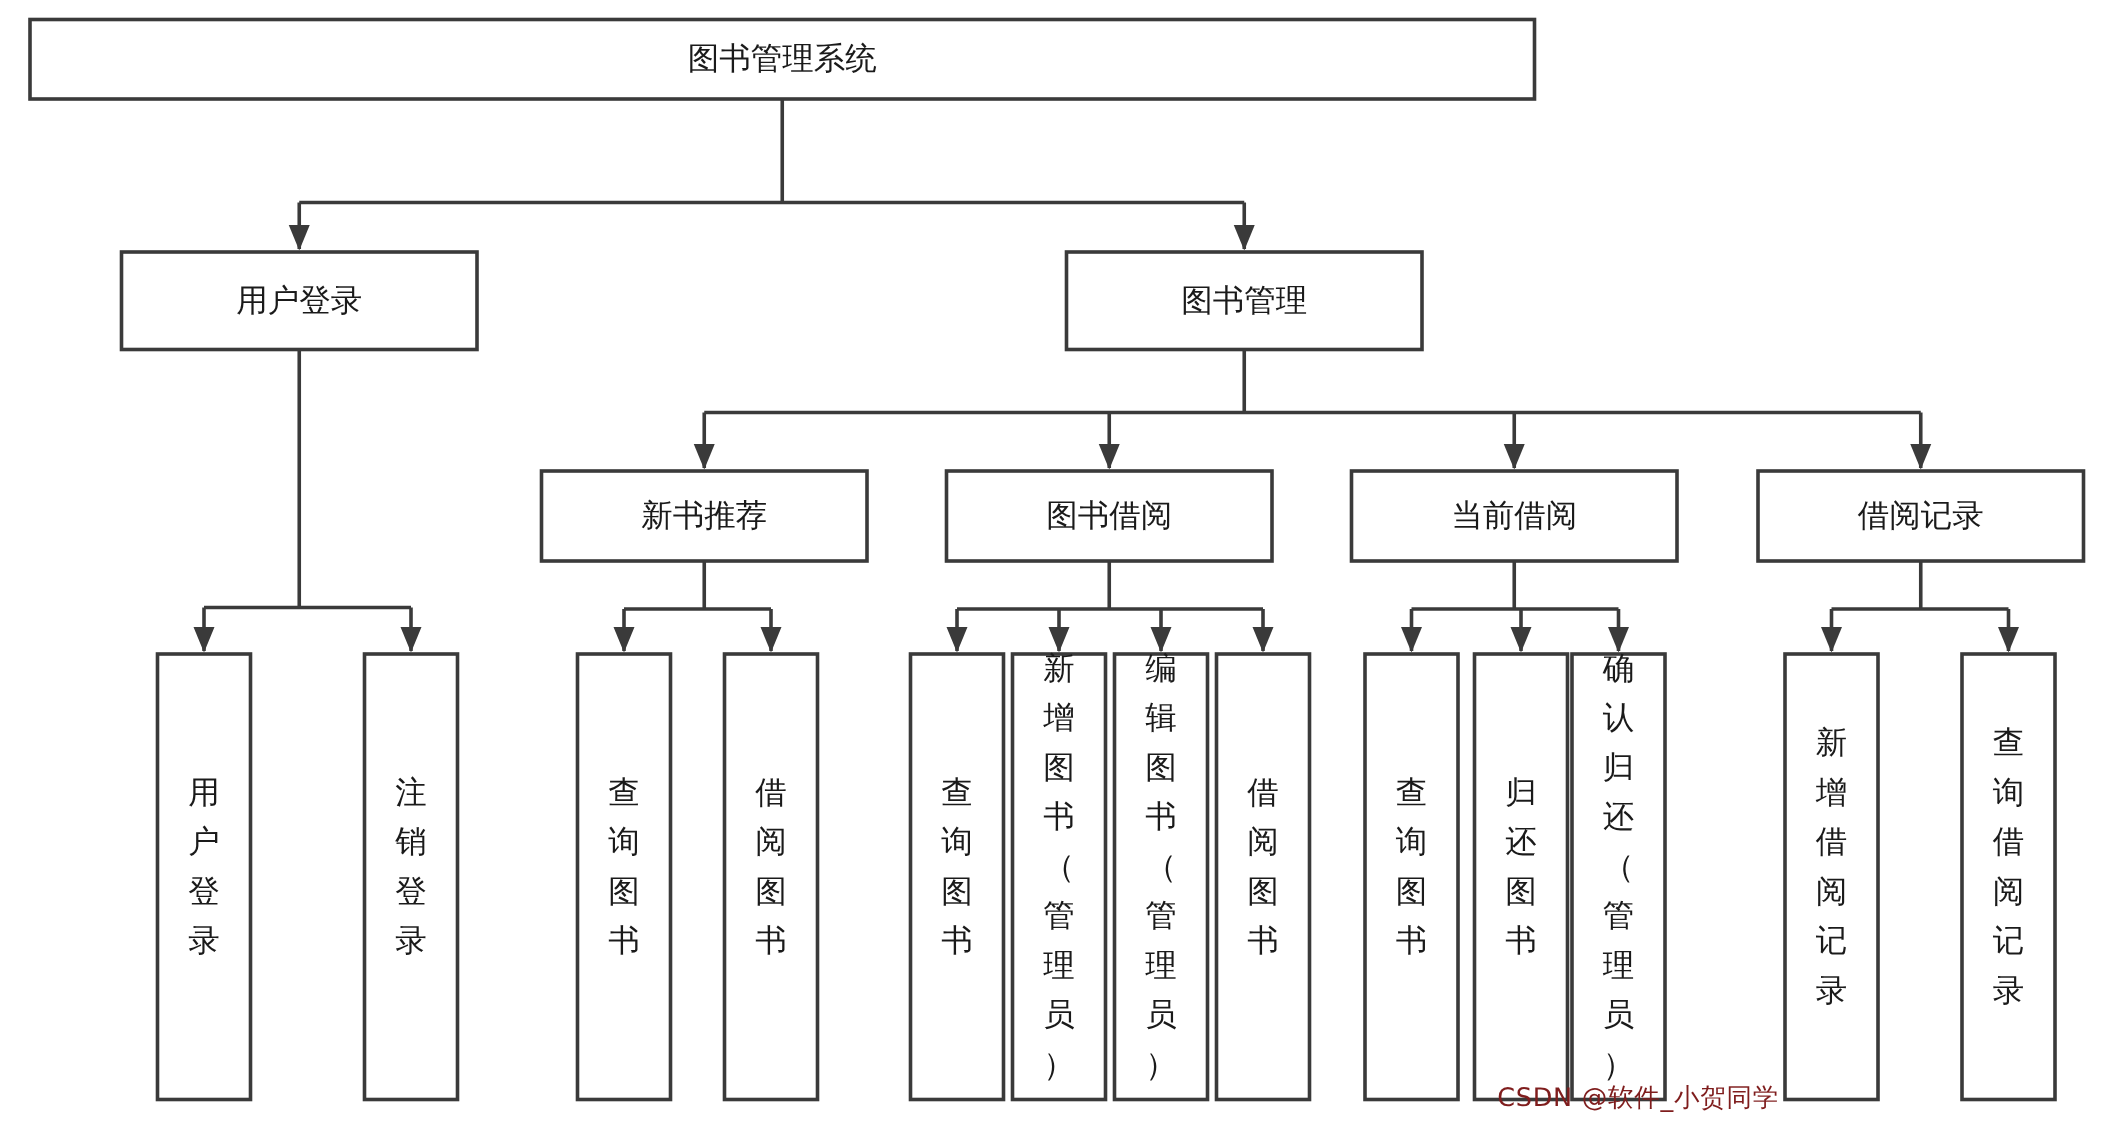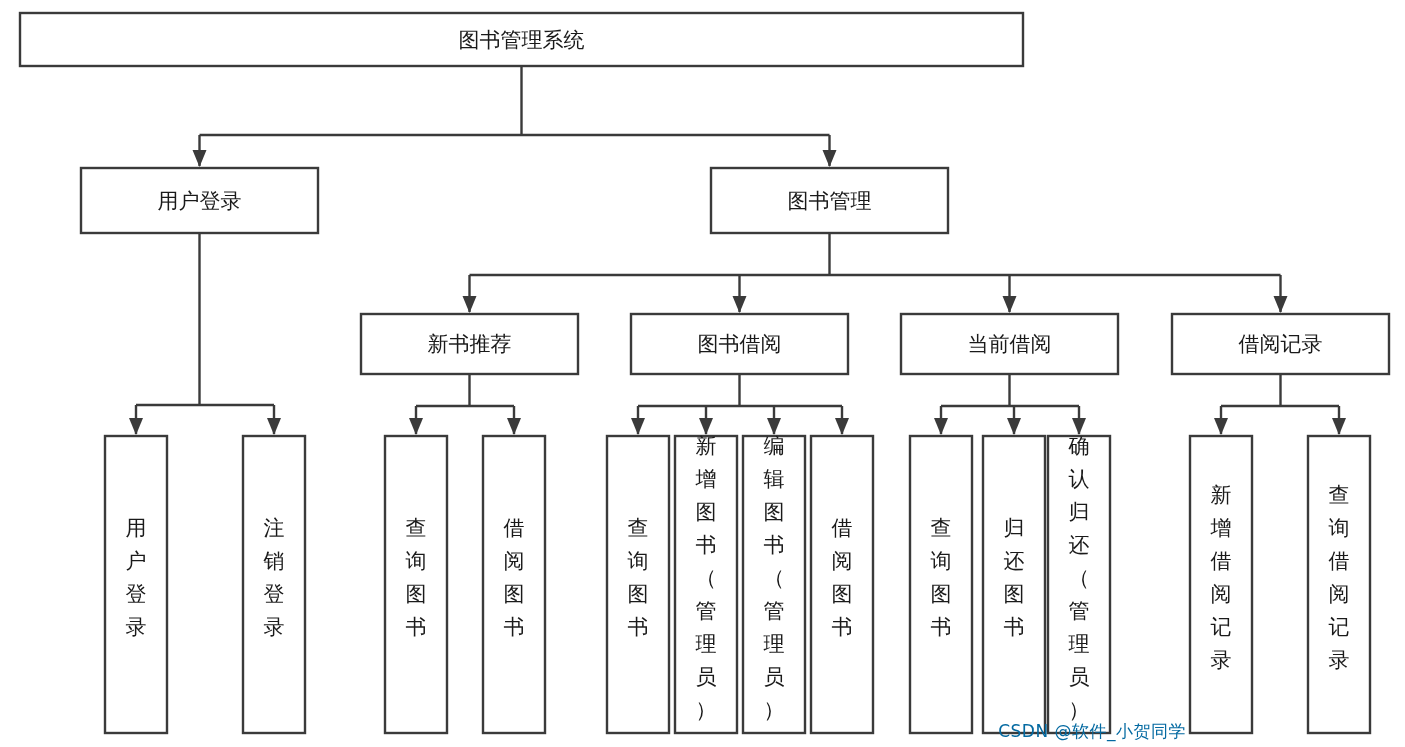--- a/index.html
+++ b/index.html
@@ -51,21 +51,21 @@
     font-size: 21px;
     fill: #1a1a1a;
     text-anchor: middle;
   }
   .watermark {
     position: absolute;
     right: 8px;
     bottom: 4px;
     font-family: "DejaVu Sans", "Liberation Sans", sans-serif;
     font-size: 17px;
-    color: #0369a1;
+    color: #7f1d1d;
     white-space: nowrap;
     letter-spacing: 0.5px;
   }
 </style>
 </head>
 <body>
 
 <div id="diagram-root">
   <svg id="tree-svg" viewBox="0 0 1405 747">
     <g id="connectors-layer">

